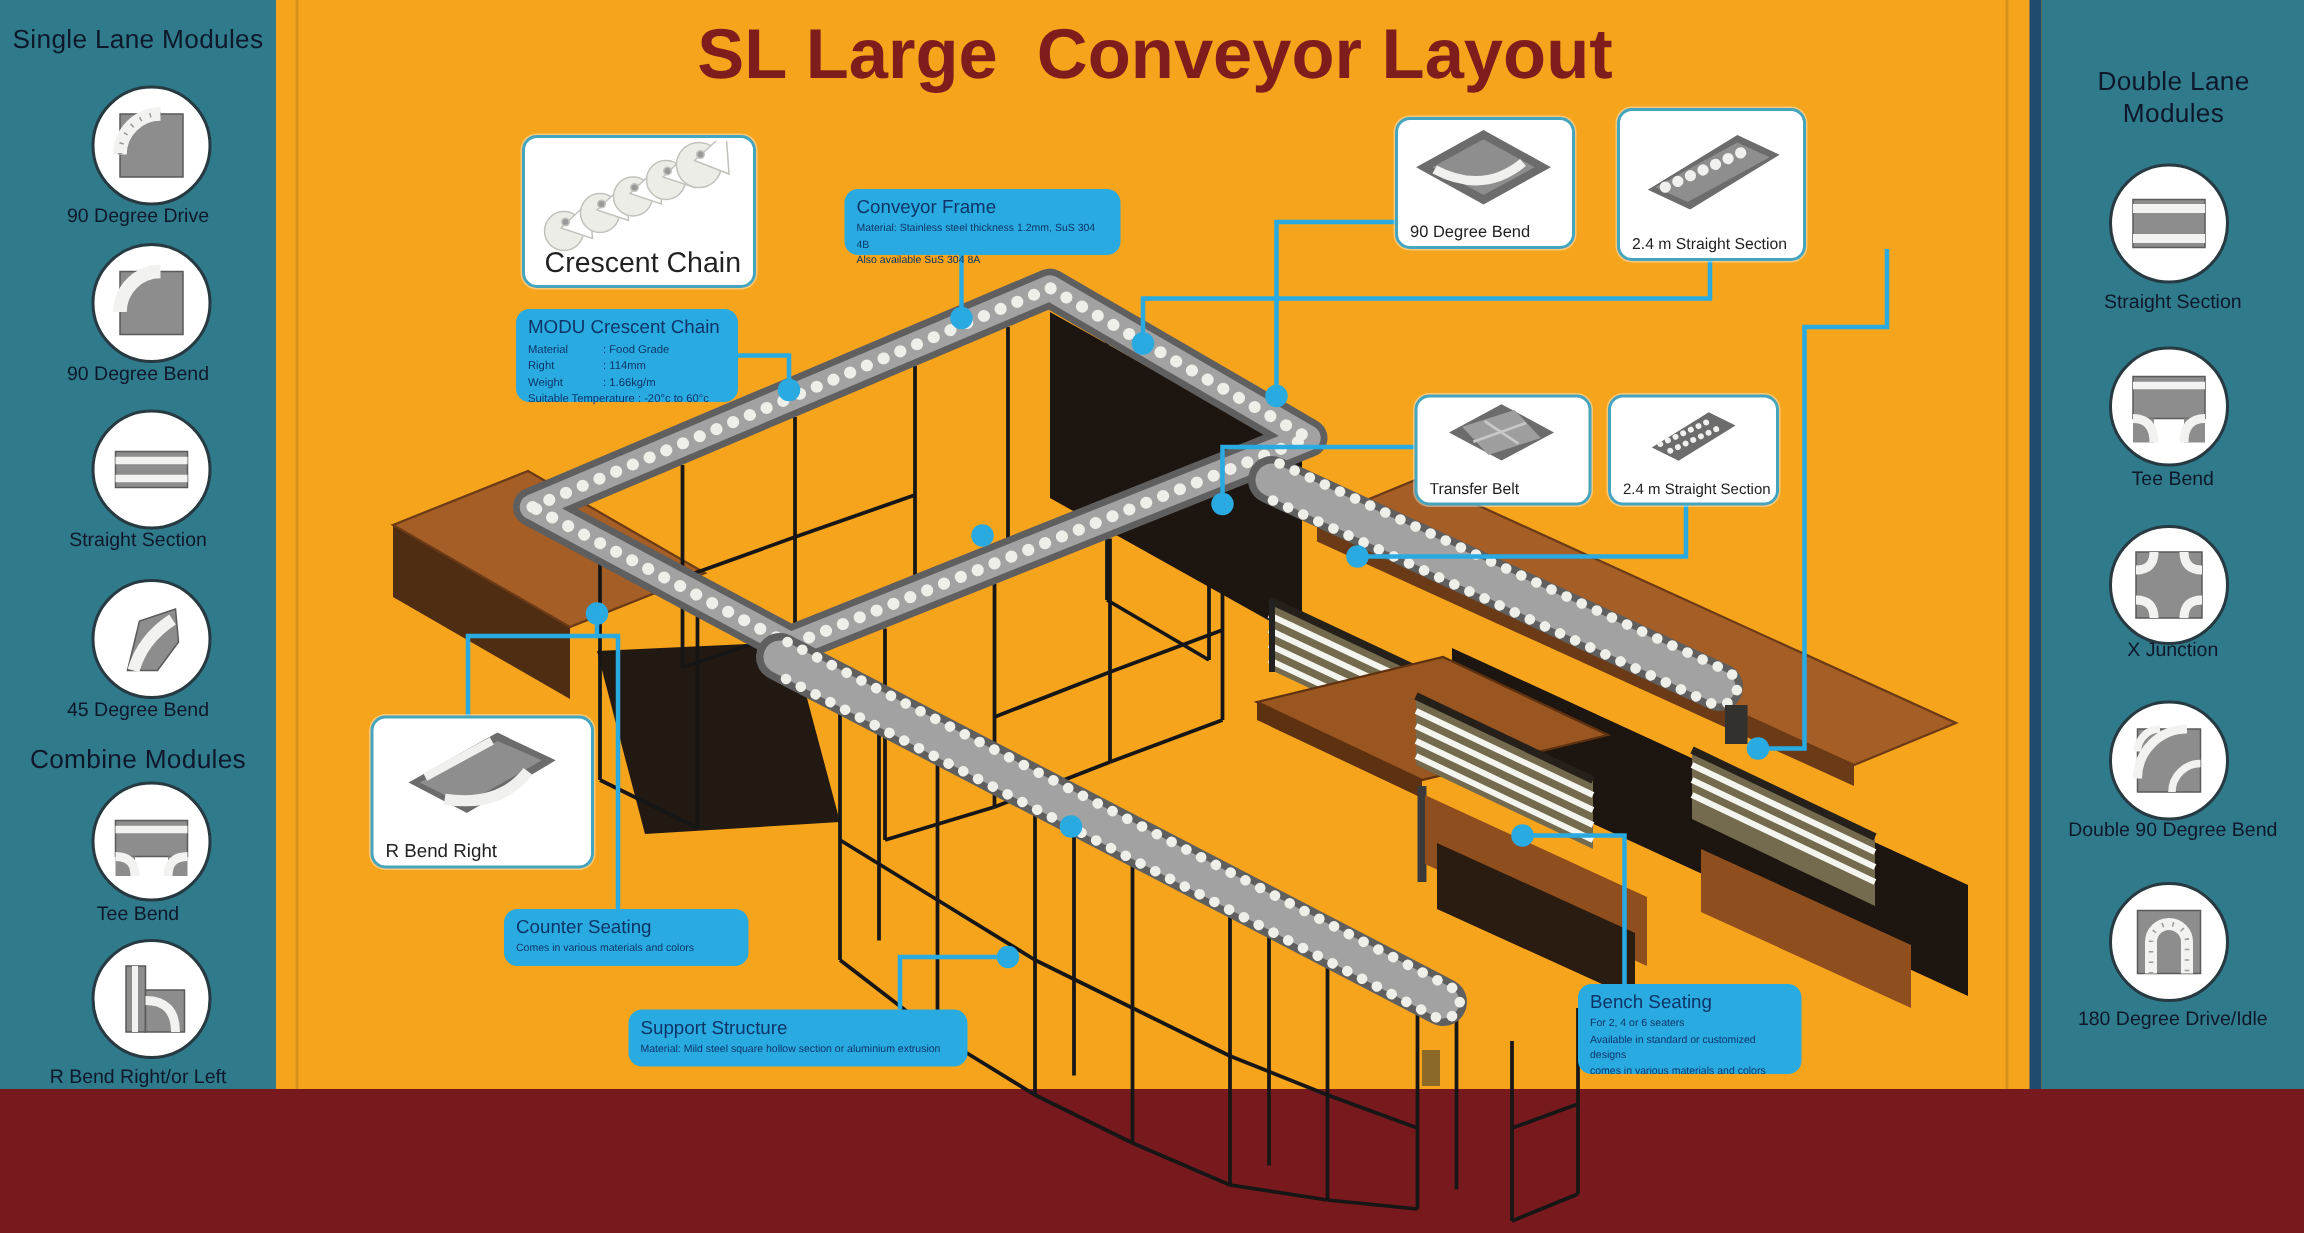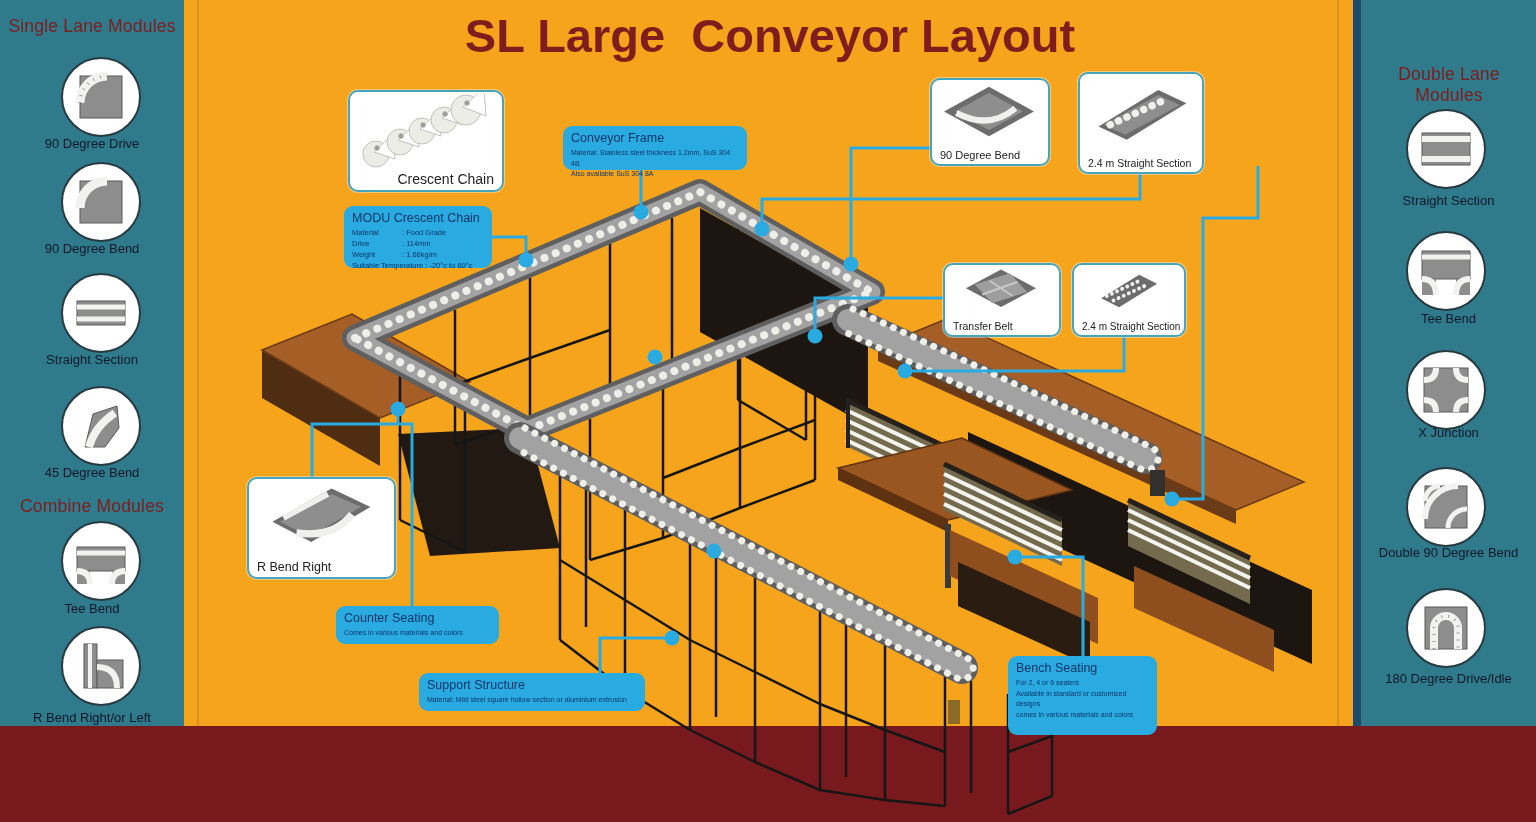--- a/index.html
+++ b/index.html
@@ -6,29 +6,29 @@
   #stage{position:relative;width:1536px;height:822px;overflow:hidden;
          font-family:"Liberation Sans",sans-serif;background:#F7A41D;}
   .abs{position:absolute;}
   
   #left-panel{left:0;top:0;width:184px;height:726px;background:#2F7B8C;z-index:2;}
   #right-panel{left:1361px;top:0;width:175px;height:726px;background:#2F7B8C;z-index:2;}
   #right-panel-edge{left:1353px;top:0;width:8px;height:726px;background:#1E4B6E;z-index:2;}
   #maroon-strip{left:0;top:726px;width:1536px;height:96px;background:#78191E;z-index:1;}
   .panel-line{top:0;width:2px;height:726px;background:#D8911B;z-index:2;}
   
-  .side-header{color:#7f1d1d;font-size:17.5px;text-align:center;z-index:3;letter-spacing:.2px;}
+  .side-header{color:#0f172a;font-size:17.5px;text-align:center;z-index:3;letter-spacing:.2px;}
   .mod-circle{width:76px;height:76px;border-radius:50%;background:#FFFFFF;border:2px solid #273A41;
               z-index:3;display:flex;align-items:center;justify-content:center;}
   .mod-label{color:#0f172a;font-size:13px;text-align:center;z-index:3;width:184px;}
   .mod-label.r{width:175px;}
   
   .wbox{background:#FFFFFF;border:2px solid #46A5BE;border-radius:10px;z-index:10;box-shadow:0 0 0 1px rgba(255,255,255,.4);}
   .wbox .lbl{position:absolute;bottom:3px;left:8px;color:#222;font-size:11px;}
-  .wbox .lbl.right{left:auto;right:8px;font-size:14px;}
+  .wbox .lbl.right{left:auto;right:8px;font-size:19px;}
   .wbox .lbl.big{font-size:12.5px;}
   .wbox svg{position:absolute;left:2px;top:2px;}
   
   .callout{background:#29ABE2;border-radius:9px;color:#0E3567;z-index:10;padding:5px 8px;box-sizing:border-box;}
   .callout .c-title{font-weight:normal;font-size:12.5px;margin-bottom:3px;}
   .callout .c-line{font-size:7px;line-height:1.5;}
   .modu-row{font-size:7.5px;line-height:1.45;}
   .modu-row .lbl{display:inline-block;min-width:50px;}
   
   #page-title{left:300px;top:8px;width:940px;text-align:center;color:#7f1d1d;
@@ -102,21 +102,21 @@
   <div class="abs mod-circle" style="left:61px;top:626px">
     <svg width="56" height="56" viewBox="0 0 56 56">
       <rect x="11" y="6" width="13" height="44" fill="#8D8D8D" stroke="#5A5A5A"></rect>
       <line x1="17" y1="6" x2="17" y2="50" stroke="#F2F2F0" stroke-width="4"></line>
       <rect x="24" y="22" width="26" height="28" fill="#8D8D8D" stroke="#5A5A5A"></rect>
       <path d="M24,29 Q44,29 44,50" stroke="#F2F2F0" stroke-width="6" fill="none"></path>
     </svg>
   </div>
   <div class="abs mod-label" style="left:0;top:710px">R Bend Right/or Left</div>
 
-  <div class="abs side-header" style="left:1384px;top:64px;width:130px">Double Lane Modules</div>
+  <div class="abs side-header" style="left:1384px;top:44px;width:130px">Double Lane Modules</div>
 
   <div class="abs mod-circle" style="left:1406px;top:109px">
     <svg width="56" height="56" viewBox="0 0 56 56">
       <rect x="4" y="12" width="48" height="32" fill="#8D8D8D" stroke="#5A5A5A"></rect>
       <line x1="4" y1="18" x2="52" y2="18" stroke="#F2F2F0" stroke-width="6"></line>
       <line x1="4" y1="38" x2="52" y2="38" stroke="#F2F2F0" stroke-width="6"></line>
     </svg>
   </div>
   <div class="abs mod-label r" style="left:1361px;top:193px">Straight Section</div>
 
@@ -401,35 +401,35 @@
 
   <div class="abs callout" style="left:563px;top:126px;width:184px;height:44px">
     <div class="c-title">Conveyor Frame</div>
     <div class="c-line">Material: Stainless steel thickness 1.2mm, SuS 304 4B</div>
     <div class="c-line">Also available SuS 304 8A</div>
   </div>
 
   <div class="abs callout" style="left:344px;top:206px;width:148px;height:62px">
     <div class="c-title">MODU Crescent Chain</div>
     <div class="modu-row"><span class="lbl">Material</span><span>: Food Grade</span></div>
-    <div class="modu-row"><span class="lbl">Drive</span><span>: 114mm</span></div>
+    <div class="modu-row"><span class="lbl">Right</span><span>: 114mm</span></div>
     <div class="modu-row"><span class="lbl">Weight</span><span>: 1.66kg/m</span></div>
     <div class="modu-row"><span>Suitable Temperature </span><span>: -20°c to 60°c</span></div>
   </div>
 
   <div class="abs callout" style="left:336px;top:606px;width:163px;height:38px">
     <div class="c-title">Counter Seating</div>
     <div class="c-line">Comes in various materials and colors</div>
   </div>
 
   <div class="abs callout" style="left:419px;top:673px;width:226px;height:38px">
     <div class="c-title">Support Structure</div>
     <div class="c-line">Material: Mild steel square hollow section or aluminium extrusion</div>
   </div>
 
-  <div class="abs callout" style="left:1008px;top:656px;width:149px;height:79px">
+  <div class="abs callout" style="left:1052px;top:656px;width:149px;height:60px">
     <div class="c-title">Bench Seating</div>
     <div class="c-line">For 2, 4 or 6 seaters</div>
     <div class="c-line">Available in standard or customized designs</div>
     <div class="c-line">comes in various materials and colors</div>
   </div>
 
 </div>
 
 </body></html>

